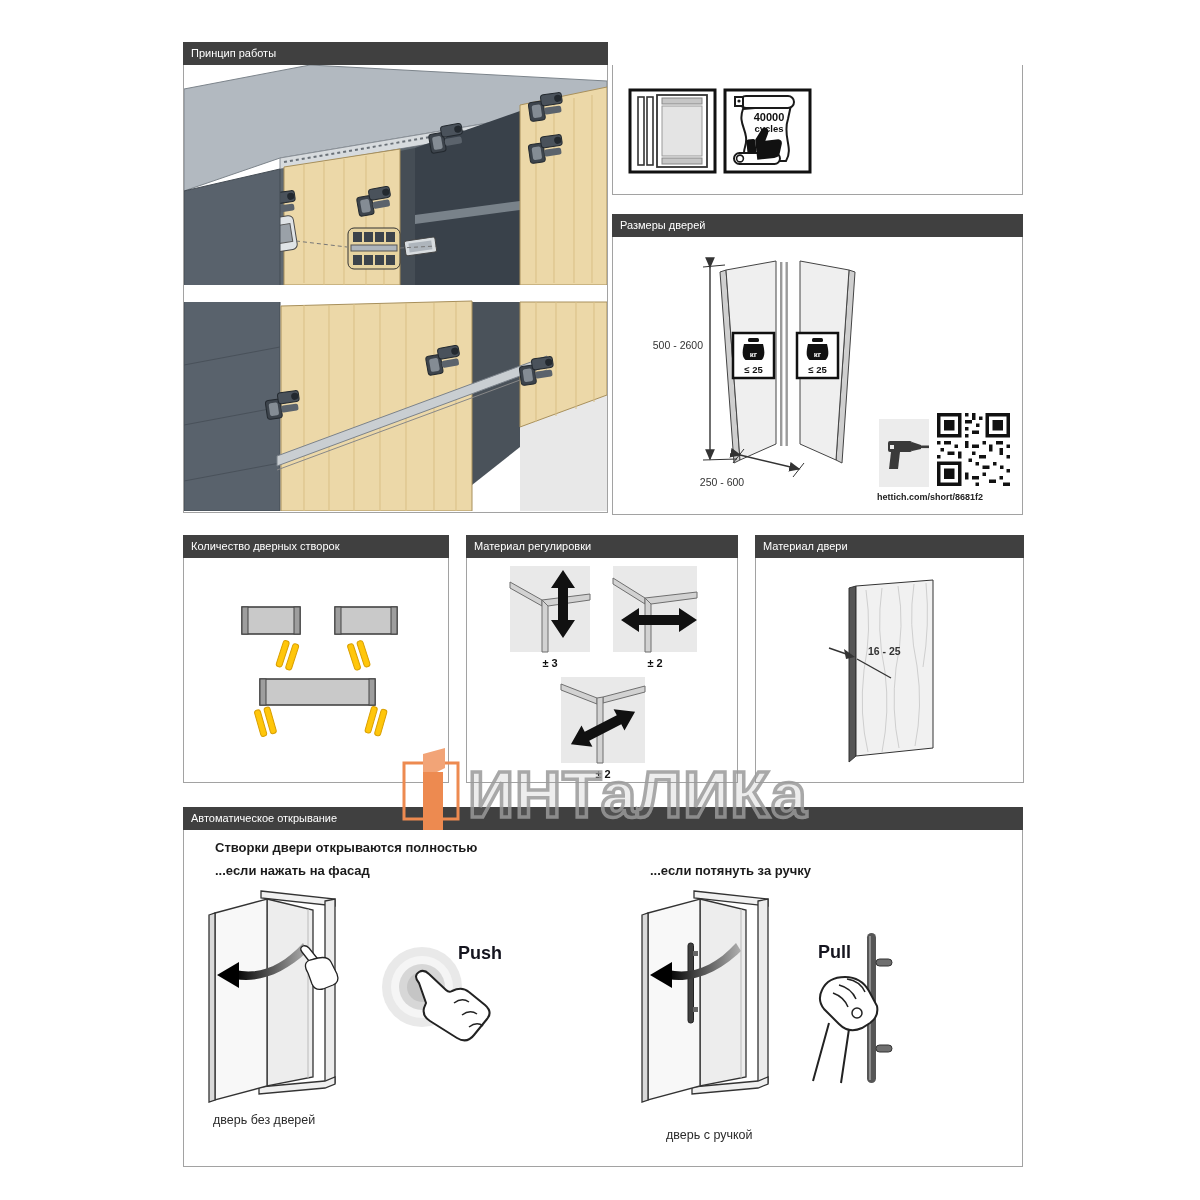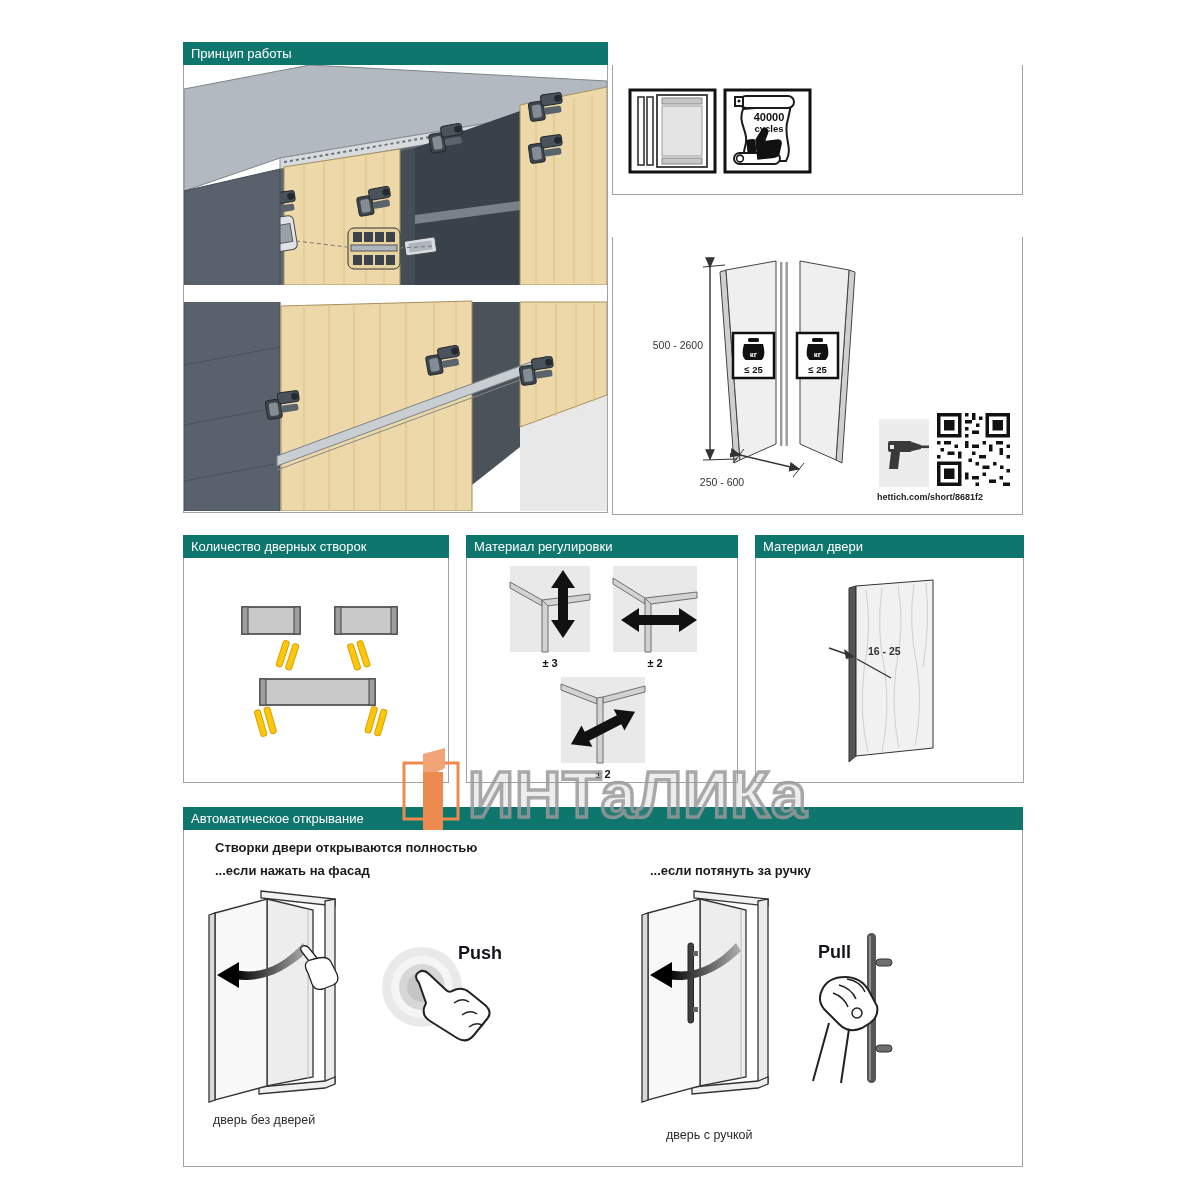--- a/index.html
+++ b/index.html
@@ -1,21 +1,21 @@
 <!DOCTYPE html>
 <html><head>
 <meta charset="utf-8">
 <style>
   html,body{margin:0;padding:0;}
   body{width:1200px;height:1200px;background:#fff;position:relative;overflow:hidden;
        font-family:"Liberation Sans",sans-serif;color:#222;}
   .abs{position:absolute;}
   .panel{position:absolute;}
-  .phead{position:absolute;top:0;left:0;right:0;height:23px;background:#0f766e;color:#fff;
-         font-size:13px;line-height:23px;padding-left:8px;box-sizing:border-box;
+  .phead{position:absolute;top:0;left:0;right:0;height:23px;background:#404040;color:#fff;
+         font-size:11px;line-height:23px;padding-left:8px;box-sizing:border-box;
          white-space:nowrap;overflow:hidden;}
   .pbody{position:absolute;left:0;right:0;top:23px;bottom:0;background:#fff;
          border:1px solid #a2a2a2;border-top:none;box-sizing:border-box;text-align:right;}
   .cond{font-size:13px;font-weight:bold;color:#1b1b1b;white-space:nowrap;}
   .caption{font-size:12.5px;color:#2a2a2a;white-space:nowrap;}
   .gesture-label{font-size:18px;font-weight:bold;color:#15151f;white-space:nowrap;}
   .wm-text{font-size:64px;font-weight:bold;letter-spacing:1px;
            color:rgba(154,154,154,0.22);-webkit-text-stroke:3.5px #9a9a9a;opacity:.85;
            white-space:nowrap;z-index:55;}
   .wm-logo{z-index:60;}
@@ -142,20 +142,23 @@
         <g transform="rotate(-6 150 82)">
           <rect x="134" y="73" width="9" height="14" rx="2" fill="#111"></rect>
           <path d="M143,74 l7,-9 q3,-4 6,-1 q2,2 0,6 l-3,6 h13 q4,1 3,5 l-3,9 q-1,4 -6,4 h-17 z" fill="#111"></path>
         </g>
       </g>
     </svg>
   </div>
 </div>
 
 <div class="panel" style="left:612px;top:214px;width:411px;height:301px;">
+  <div class="phead">
+    <span>Размеры дверей</span>
+  </div>
   <div class="pbody">
     <svg width="409" height="276" viewBox="0 0 409 276">
       <defs>
         <marker id="arr" markerWidth="9" markerHeight="8" refX="7" refY="3.5" orient="auto">
           <path d="M0,0 L8,3.5 L0,7 Z" fill="#333"></path>
         </marker>
       </defs>
 
       <polygon points="107,35 113,33 127,223 121,226" fill="#cfcfcf" stroke="#444"></polygon>
       <polygon points="113,33 163,24 163,207 127,223" fill="#efefef" stroke="#444"></polygon>

